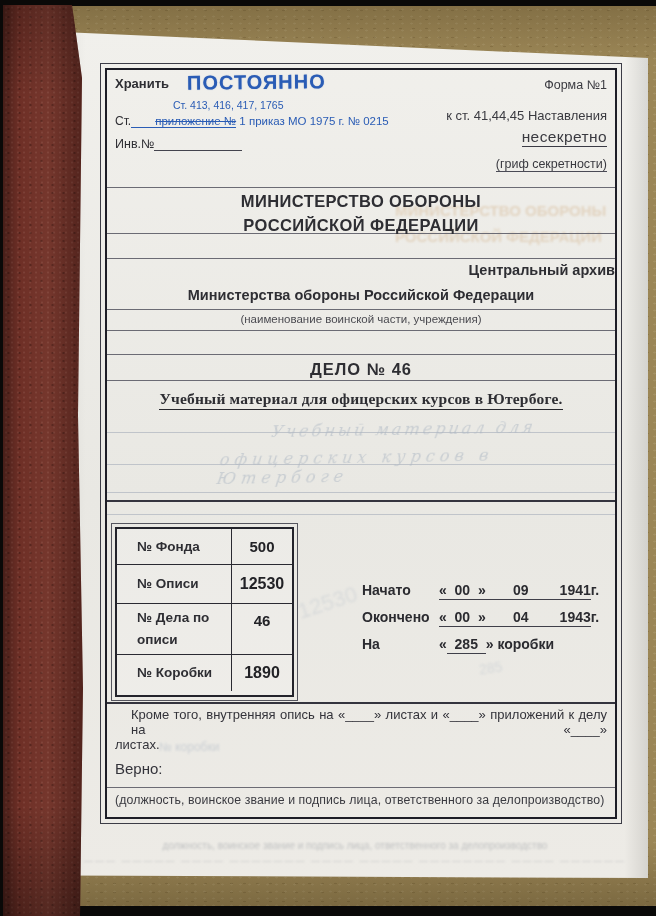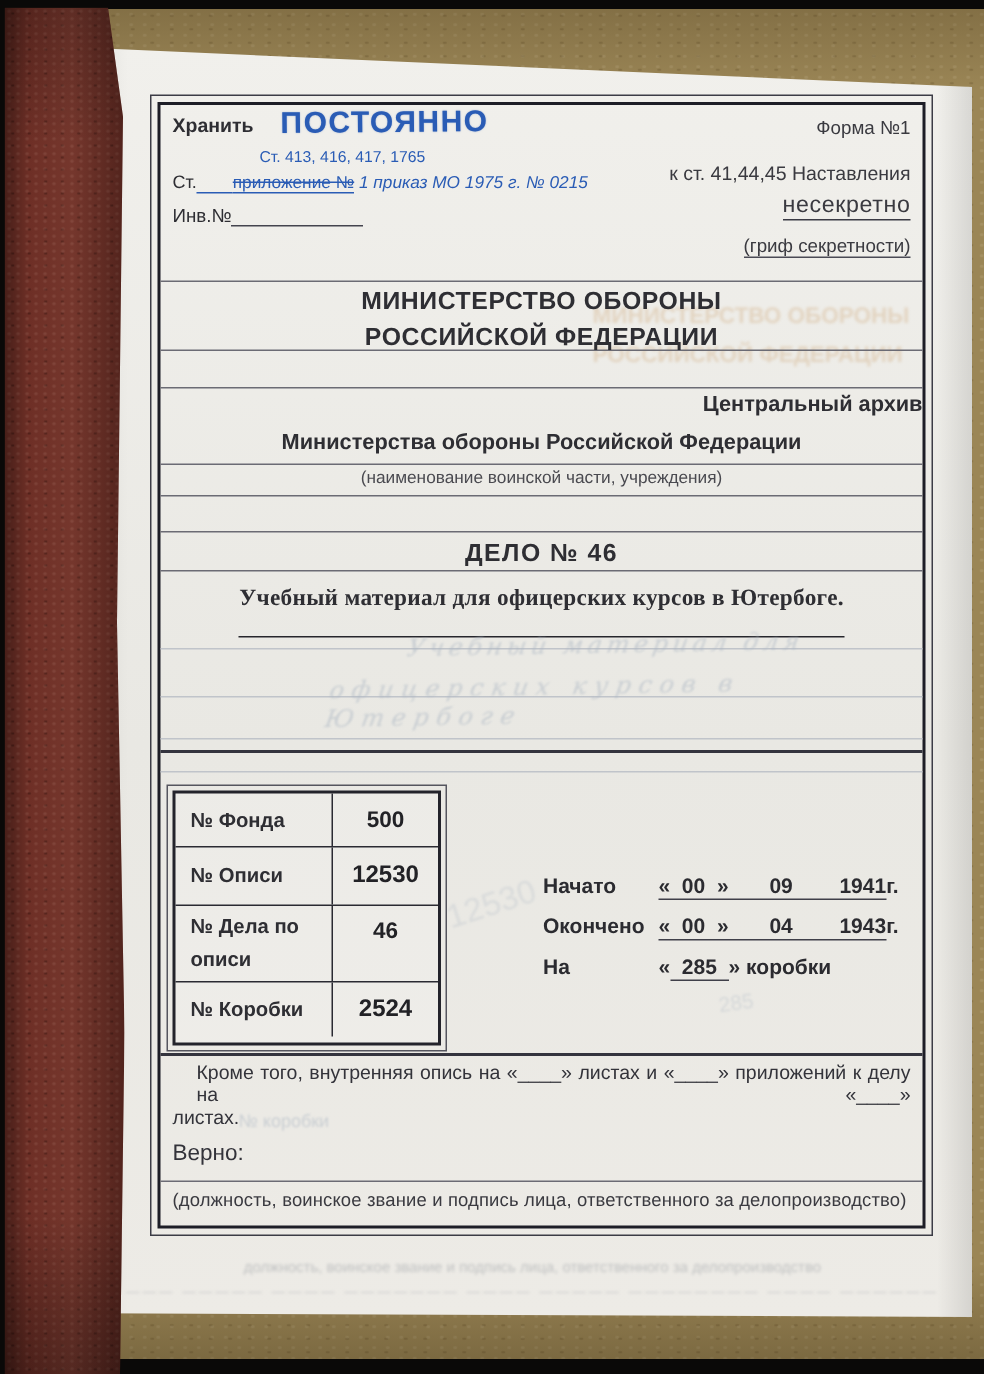--- a/index.html
+++ b/index.html
@@ -64,50 +64,50 @@
   .blue{color:#2a5cb5;}
   .bb{border-bottom:1px solid #3a3a44;padding-bottom:1px;}
   .bbu{border-bottom:1px solid #4a4a55;text-align:center;}
 
   .hranit{left:8px;top:6px;font-size:13px;font-weight:bold;}
   .perm{left:80px;top:1px;font-size:20px;font-weight:bold;letter-spacing:1px;transform:rotate(-.6deg);text-shadow:0 0 1px rgba(42,92,181,.5);}
   .arts{left:66px;top:29px;font-size:10.5px;}
   .strow{left:8px;top:44px;font-size:12px;}
   .strow .blank{display:inline-block;width:24px;border-bottom:1px solid #2a5cb5;height:12px;vertical-align:bottom;}
   .struck{text-decoration:line-through;border-bottom:1px solid #2a5cb5;font-size:11.5px;}
-  .apprest{font-size:11.5px;font-style:italic;}
+  .apprest{font-size:11.5px;}
   .invrow{left:8px;top:67px;font-size:12.5px;}
   .invrow .blank{display:inline-block;width:88px;border-bottom:1px solid #44444e;height:12px;vertical-align:bottom;}
 
   .formno{top:8px;font-size:12.5px;}
   .manref{top:38px;font-size:13px;}
   .secrecy{top:58px;font-size:15.5px;letter-spacing:.4px;}
   .seccap{top:87px;font-size:12.5px;}
 
   .min1{top:122px;font-size:16.5px;font-weight:bold;letter-spacing:.4px;}
   .min2{top:146px;font-size:16.5px;font-weight:bold;letter-spacing:.4px;}
   .arc1{top:192px;font-size:14.5px;font-weight:bold;text-align:right;}
   .arc2{top:217px;font-size:14.5px;font-weight:bold;}
   .unitcap{top:243px;font-size:11.5px;color:#4a4a50;}
   .delo{top:290px;font-size:16.5px;font-weight:bold;letter-spacing:1px;}
   .subject{top:320px;font-family:"Liberation Serif",serif;font-size:15.5px;font-weight:bold;letter-spacing:.2px;}
-  .subject span{border-bottom:1.5px solid #26262c;padding-bottom:17px;}
+  .subject span{border-bottom:1.5px solid #26262c;padding-bottom:2px;}
 
   .ghost{position:absolute;color:#aeb8c4;pointer-events:none;}
   .gh-hand{font-family:"DejaVu Serif",serif;font-style:italic;letter-spacing:3px;
     opacity:.55;filter:blur(.7px);transform:skewX(-10deg) rotate(-1deg);}
   .gh-warm{color:#c89a64;opacity:.30;filter:blur(1px);font-weight:bold;}
   .gh-small{opacity:.55;filter:blur(.8px);}
 
   .regtable{position:absolute;left:8px;top:457px;width:175px;height:166px;border:2.5px solid #23232b;background:rgba(255,255,255,.15);}
   .regtable::after{content:"";position:absolute;inset:-6px;border:1px solid #55555e;pointer-events:none;}
   .regrow{display:flex;border-bottom:1.5px solid #2a2a32;}
   .regrow:last-child{border-bottom:none;}
   .regcell{display:flex;align-items:center;}
-  .reglabel{width:94px;border-right:1.5px solid #2a2a32;padding-left:10px;font-size:13.5px;font-weight:600;color:#2e2e33;white-space:normal;line-height:1.6;}
+  .reglabel{width:94px;border-right:1.5px solid #2a2a32;padding-left:10px;font-size:13.5px;font-weight:600;color:#2e2e33;white-space:normal;line-height:1.6;margin-left:10px;}
   .regval{flex:1;justify-content:center;font-size:16px;font-weight:bold;color:#222226;}
 
   .daterow{position:absolute;left:255px;font-size:14px;font-weight:600;color:#2b2b30;}
   .daterow .dlabel{display:inline-block;width:77px;}
   .daterow .dfield{white-space:pre;border-bottom:1px solid #3f3f49;font-weight:bold;padding-bottom:1px;}
   .daterow .dpre{font-weight:bold;}
   .daterow .dsuf{font-weight:bold;}
 
   .note1{left:8px;right:8px;top:637px;font-size:13px;color:#33333a;white-space:normal;
     text-align:justify;text-align-last:justify;margin-left:16px;}
@@ -187,21 +187,21 @@
         <div class="regrow" style="height:38px">
           <div class="regcell reglabel">№ Описи</div>
           <div class="regcell regval">12530</div>
         </div>
         <div class="regrow" style="height:50px">
           <div class="regcell reglabel" style="width:84px;padding-right:10px">№ Дела по описи</div>
           <div class="regcell regval" style="align-items:flex-start;padding-top:8px;font-size:15px">46</div>
         </div>
         <div class="regrow" style="height:36px">
           <div class="regcell reglabel">№ Коробки</div>
-          <div class="regcell regval">2524</div>
+          <div class="regcell regval">1890</div>
         </div>
       </div>
 
       <div class="ghost gh-small" style="left:190px;top:520px;font-size:22px;transform:rotate(-18deg);opacity:.28;">12530</div>
       <div class="ghost gh-small" style="left:372px;top:590px;font-size:14px;transform:rotate(-8deg);opacity:.35;">285</div>
 
       <div class="daterow" style="top:512px">
         <span class="dlabel">Начато</span><span class="dfield">«  00  »       09        1941</span><span class="dsuf">г.</span>
       </div>
       <div class="daterow" style="top:539px">

